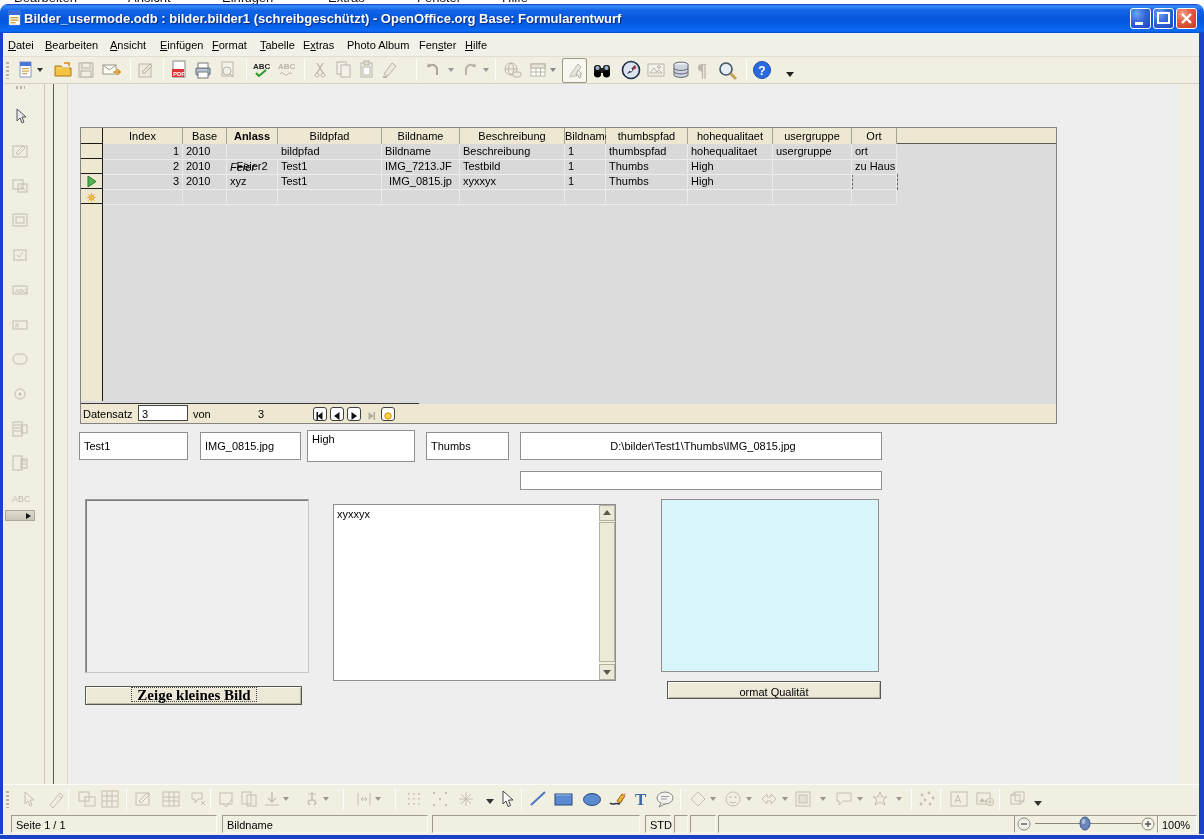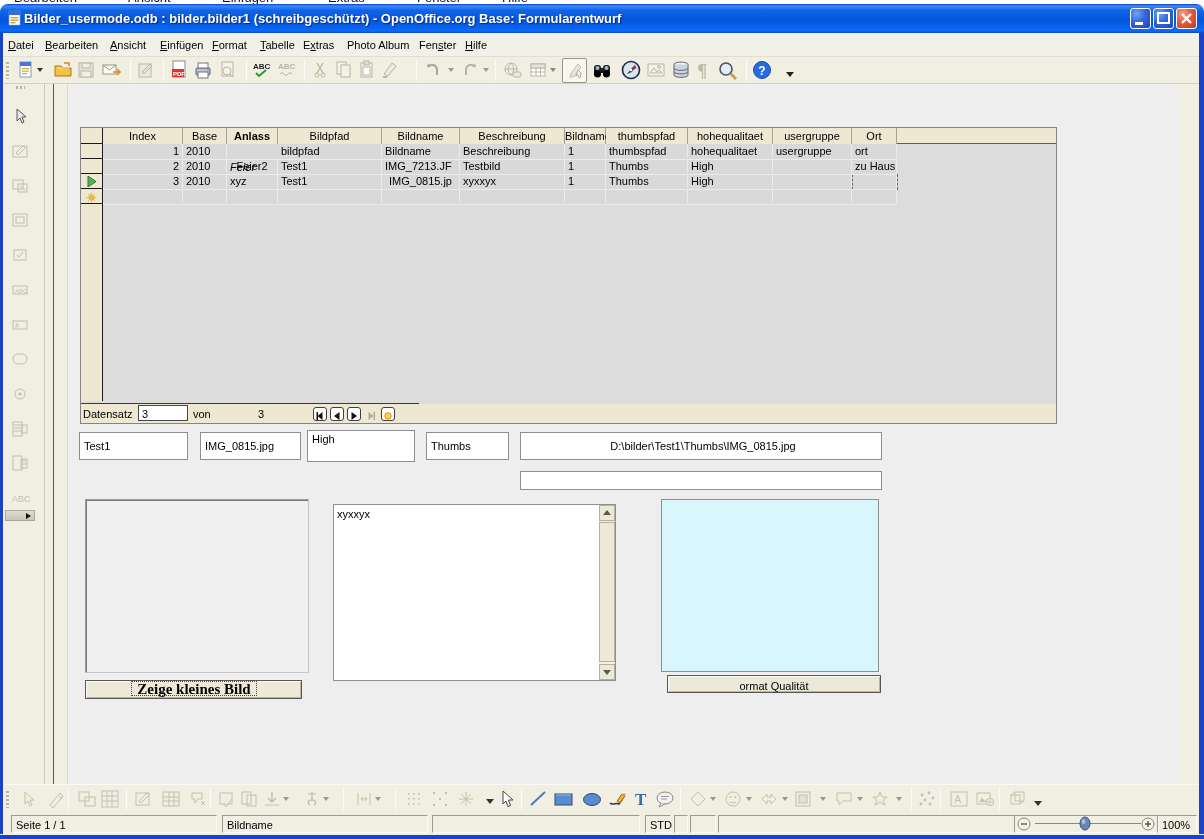--- a/index.html
+++ b/index.html
@@ -74,21 +74,21 @@
     color:#000; padding:7px 0 0 4px; }
   
   #imgbox { left:85px; top:499px; width:224px; height:174px; background:#f0f0f0;
     border:1px solid #9a9a9a; border-right-color:#c6c6c6; border-bottom-color:#c6c6c6;
     box-shadow:inset 1px 1px 0 #7c7c7c; }
   #listbox { left:333px; top:504px; width:283px; height:177px; background:#fff;
     border:1px solid #8f8f8f; }
   #cyanbox { left:661px; top:499px; width:218px; height:173px; background:#d9f6fd;
     border:1px solid #8f8f8f; }
   .btn { position:absolute; background:#ece9d8; border:1px solid #58584e;
-    box-shadow:inset 1px 1px 0 #fbfaf4, inset -1px -1px 0 #b9b5a4; text-align:center; }
+    box-shadow:inset 1px 1px 0 #fbfaf4, inset -1px -1px 0 #b9b5a4; text-align:center;margin-top:6px; }
 </style>
 </head>
 <body>
 <div class="abs" id="topstrip">
   <span style="left:14px;">Bearbeiten</span>
     <span style="left:128px;">Ansicht</span>
     <span style="left:222px;">Einfügen</span>
     <span style="left:328px;">Extras</span>
     <span style="left:417px;">Fenster</span>
     <span style="left:502px;">Hilfe</span>

